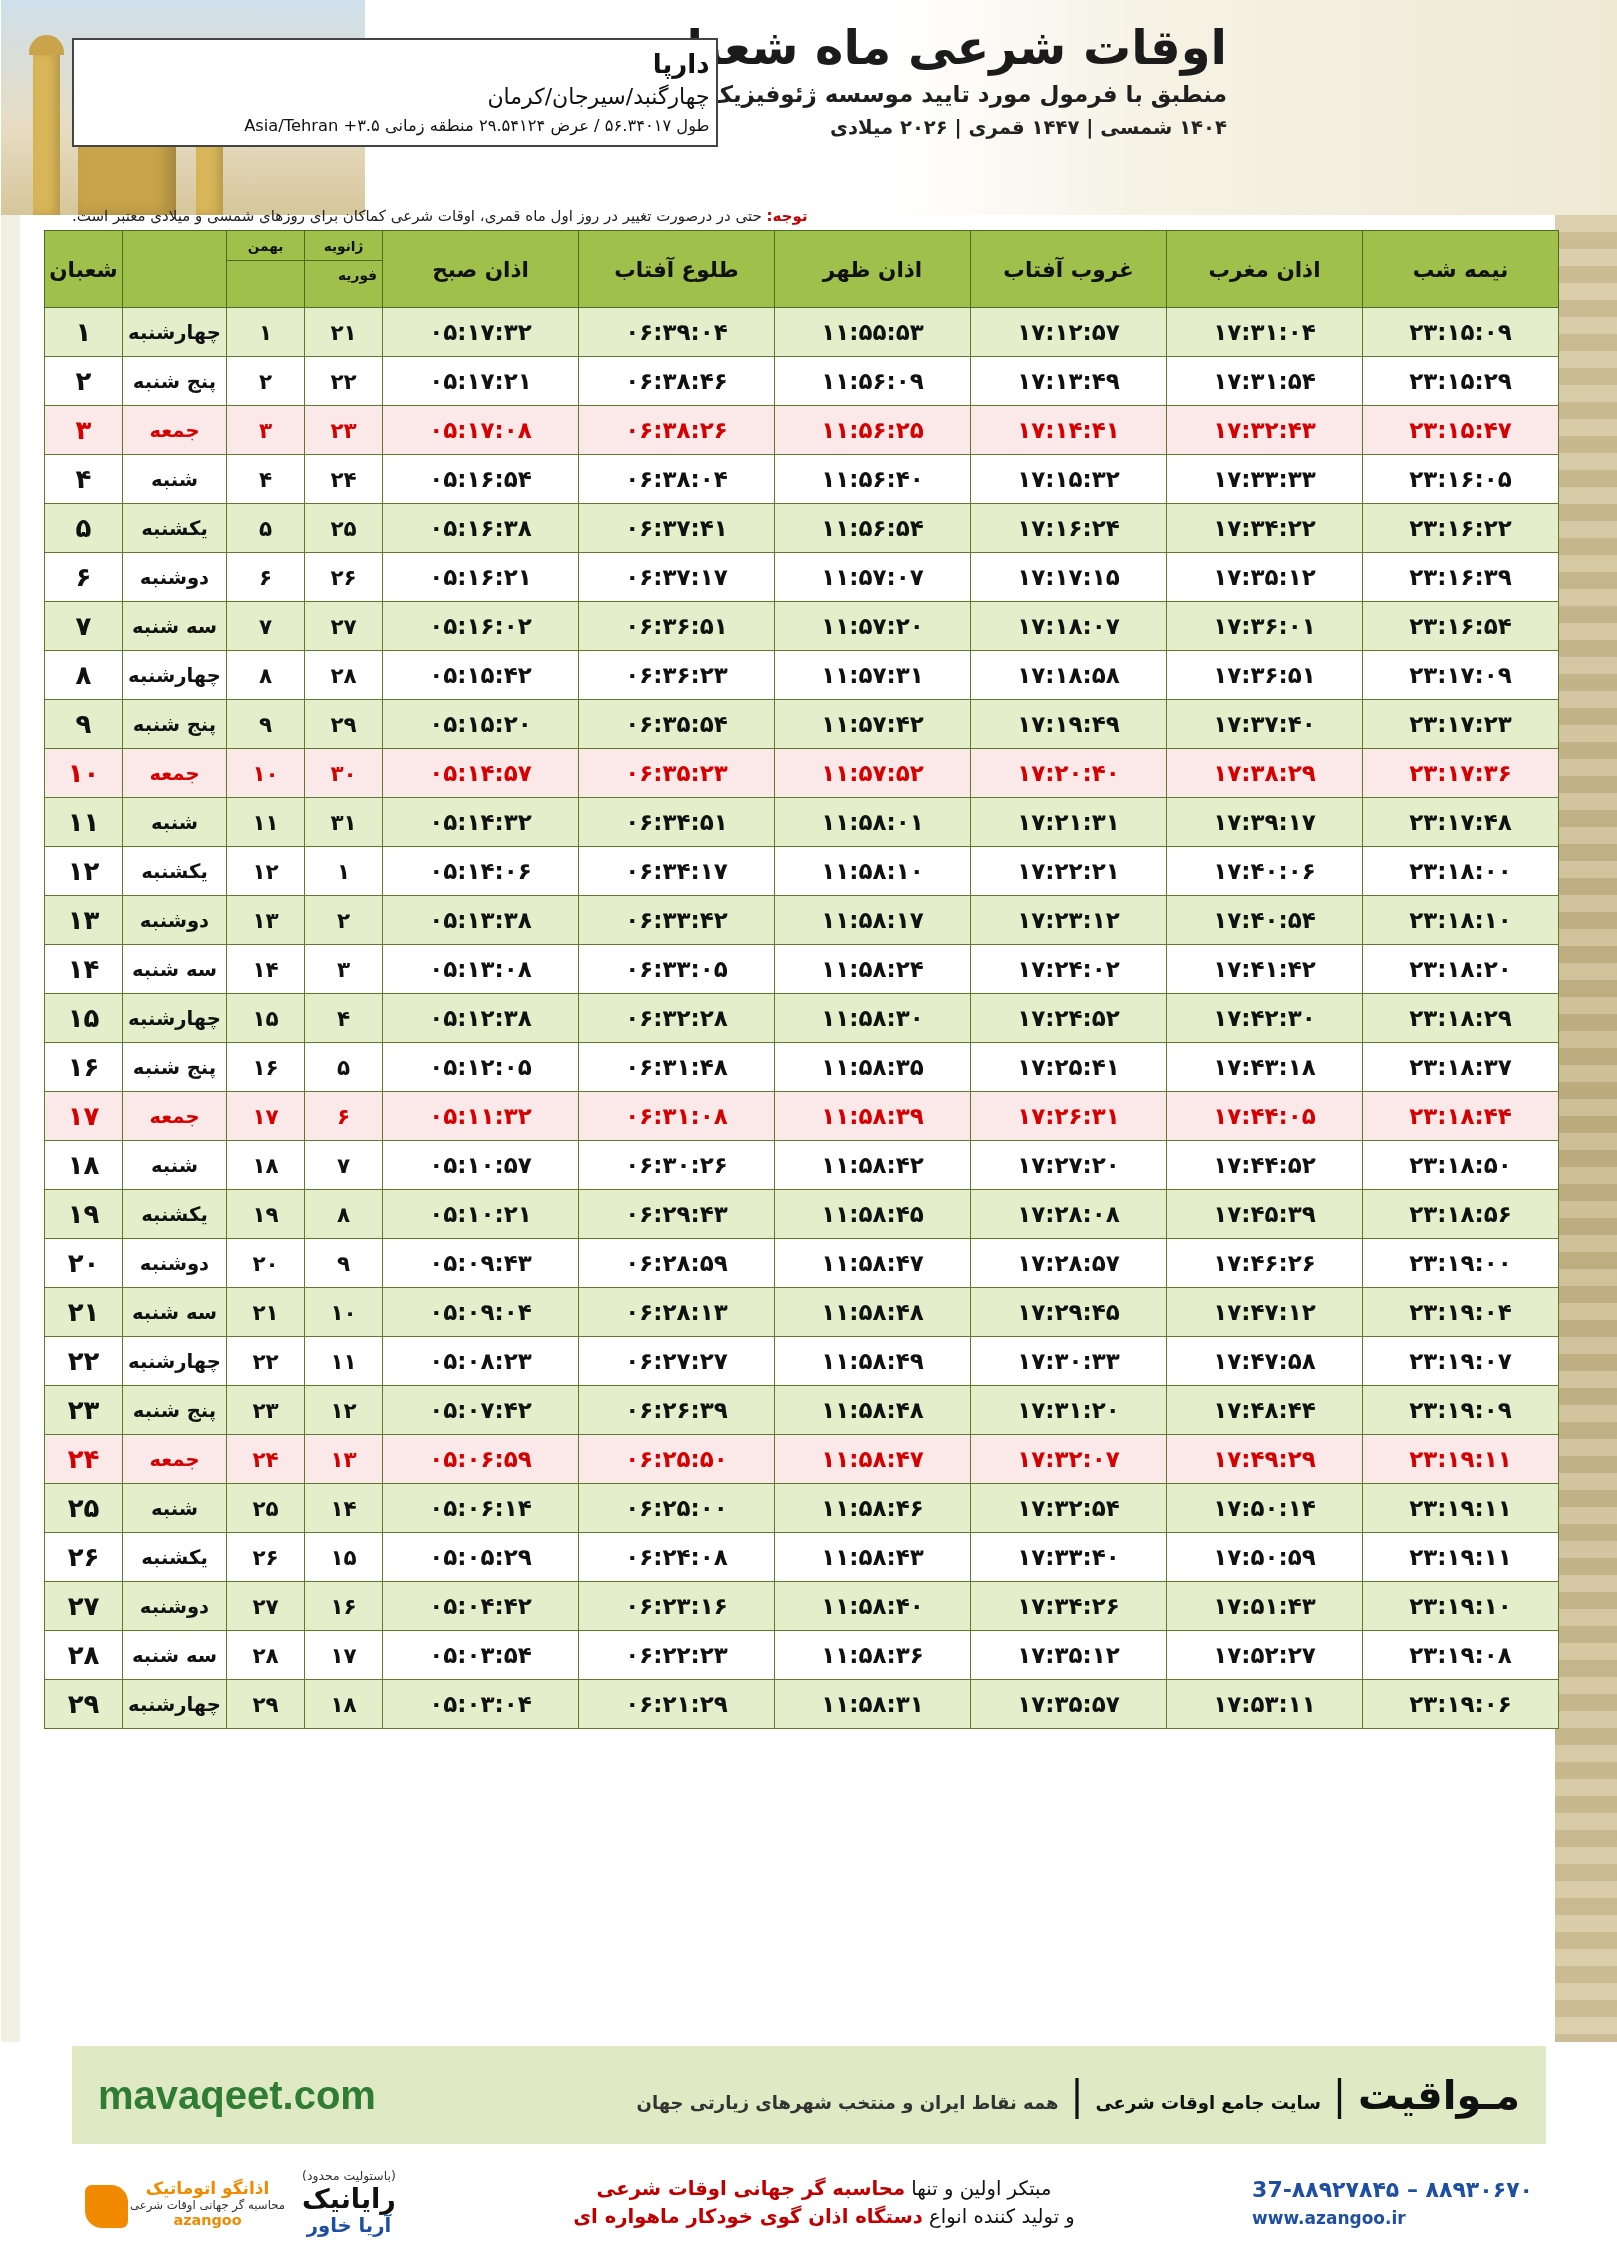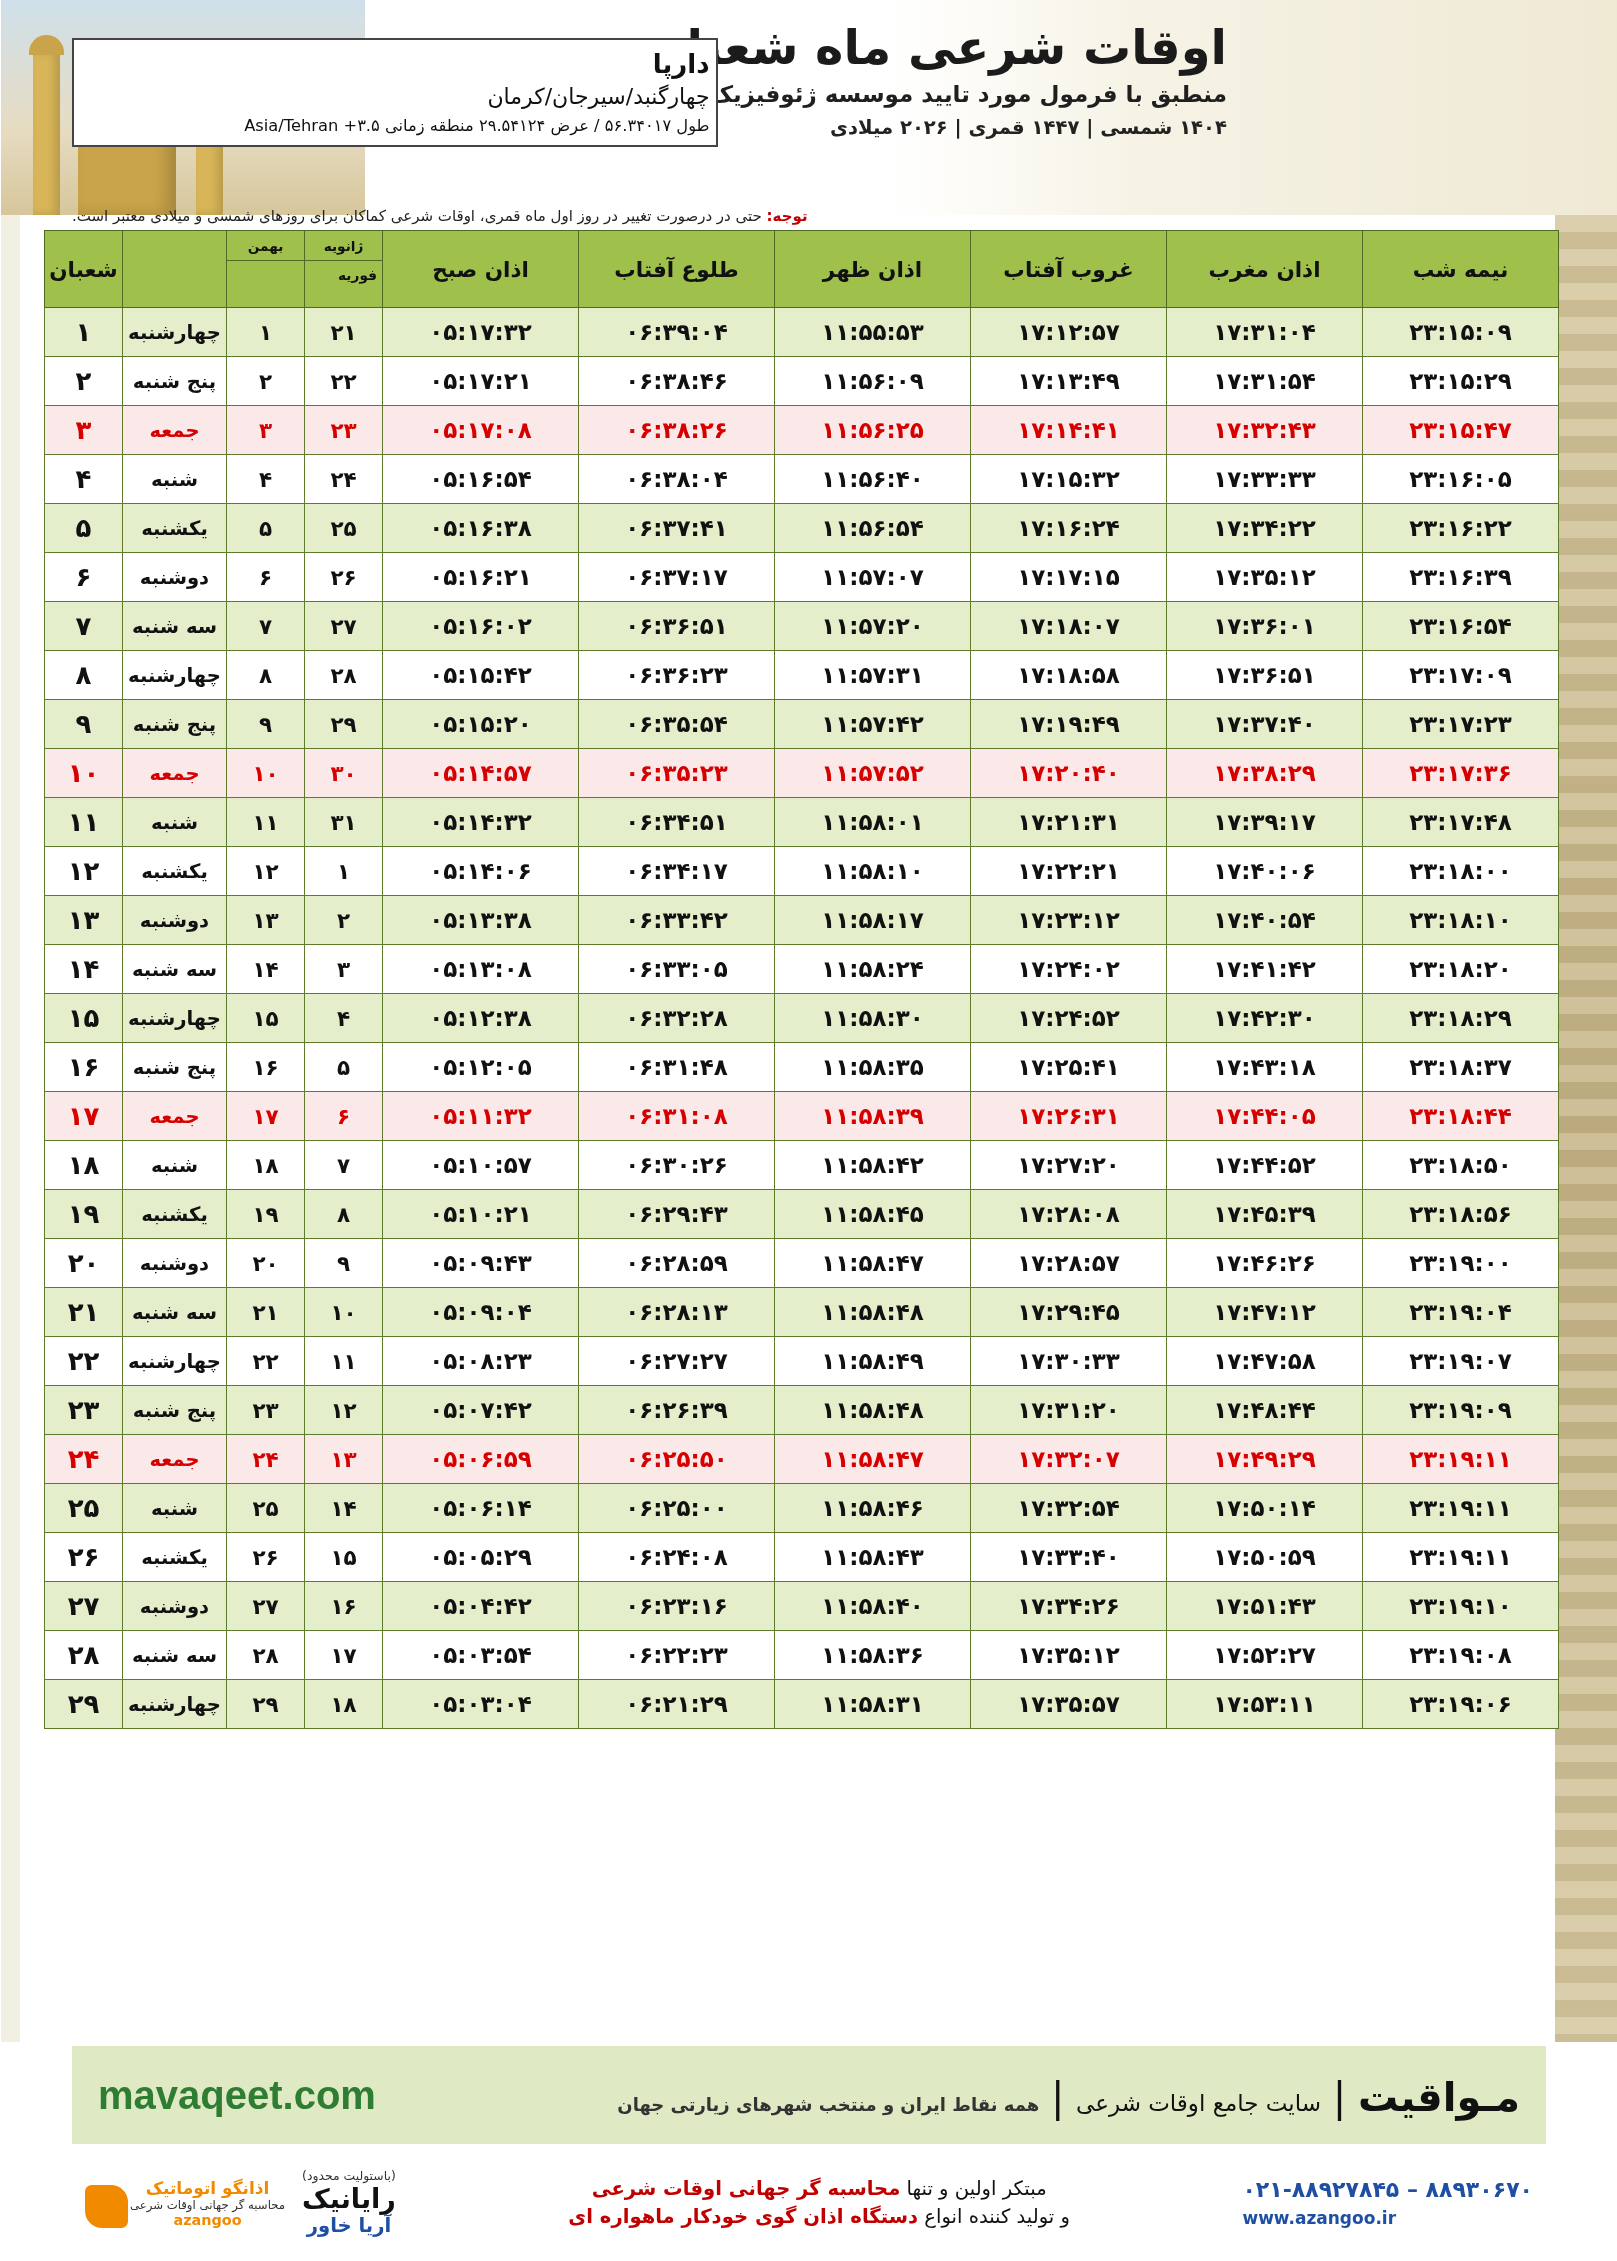--- a/index.html
+++ b/index.html
@@ -190,21 +190,21 @@
     align-items: center;
     justify-content: space-between;
     direction: rtl;
     padding: 0 26px;
   }
   .brand-fa {
     font-size: 40px; font-weight: bold; color: #111;
     display: flex; align-items: baseline; gap: 11.7px;
   }
   .brand-fa .sep { color: #111; font-weight: normal; }
-  .brand-tag { font-size: 23px; font-weight: normal; color: #111; margin-top: 20px; }
+  .brand-tag { font-size: 18px; font-weight: bold; color: #111; margin-top: 20px; }
   .brand-tag2 { font-size: 18px; color: #333; font-weight: bold; }
   .brand-en {
     font-size: 40px; font-weight: bold; color: #2e7d32;
     font-family: "Liberation Sans", sans-serif;
     direction: ltr;
   }
   .footer-bottom {
     position: absolute;
     top: 111px; left: 72px;
     width: 1474px;
@@ -685,21 +685,21 @@
       <span class="sep">|</span>
       <span class="brand-tag">سایت جامع اوقات شرعی</span>
       <span class="sep">|</span>
       <span class="brand-tag2">همه نقاط ایران و منتخب شهرهای زیارتی جهان</span>
     </div>
     <div class="brand-en">mavaqeet.com</div>
   </div>
 
   <div class="footer-bottom">
     <div class="footer-contact">
-      <div class="phone">۰۲۱-۸۸۹۲۷۸۴۵ – ۸۸۹۳۰۶۷۰</div>
+      <div class="phone">37-۸۸۹۲۷۸۴۵ – ۸۸۹۳۰۶۷۰</div>
       <div class="site">www.azangoo.ir</div>
     </div>
 
     <div class="footer-desc">
       <div class="l1">
         <span>مبتکر اولین و تنها </span><span class="red">محاسبه گر جهانی اوقات شرعی</span>
       </div>
       <div class="l2">
         <span>و تولید کننده انواع </span><span class="red">دستگاه اذان گوی خودکار ماهواره ای</span>
       </div>

